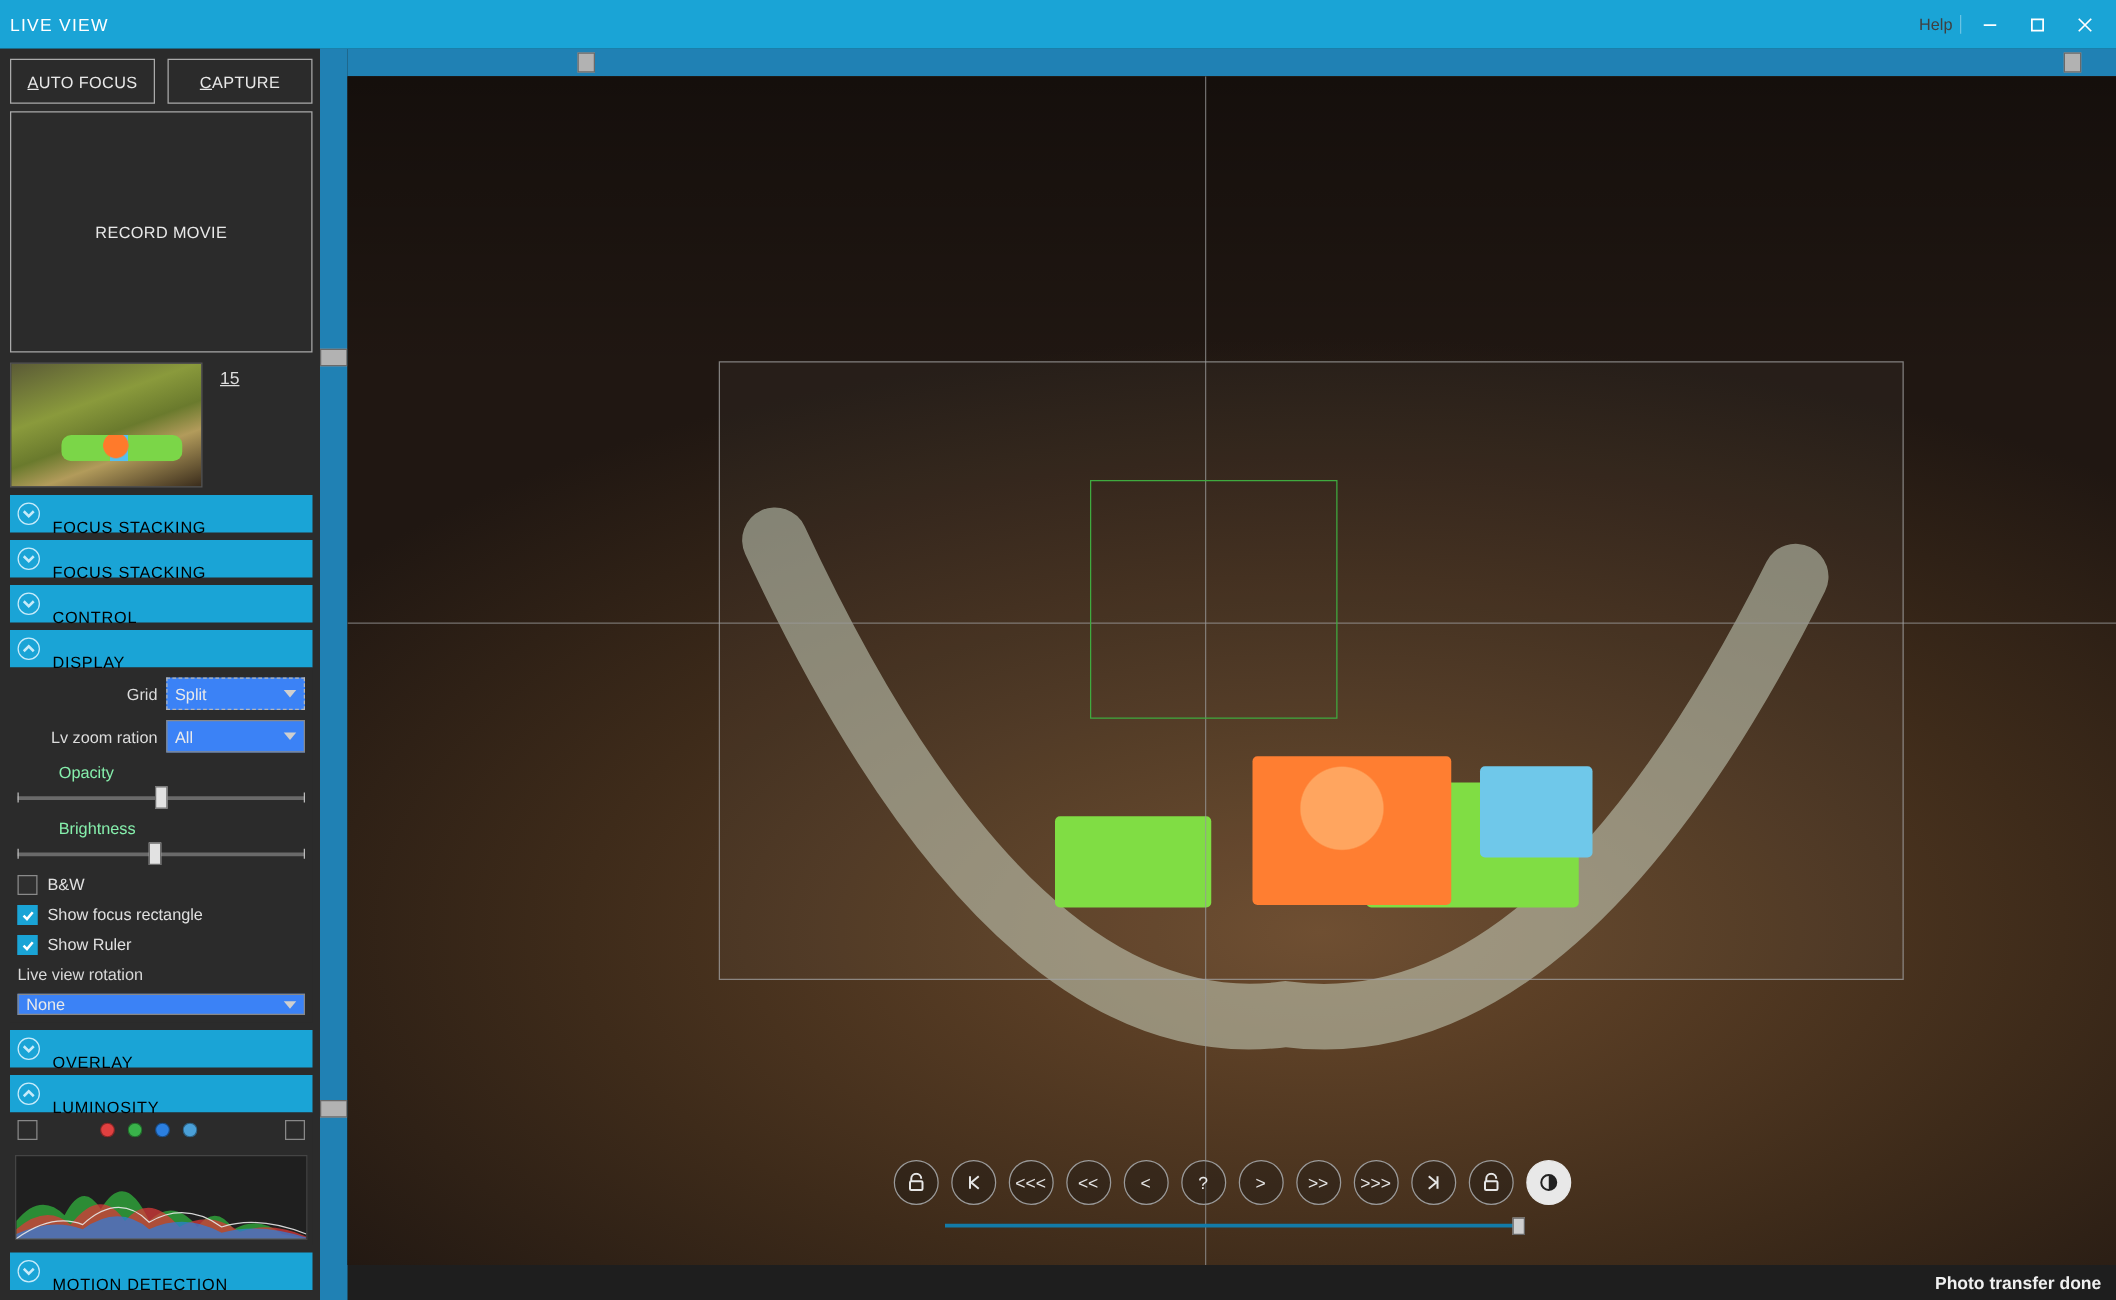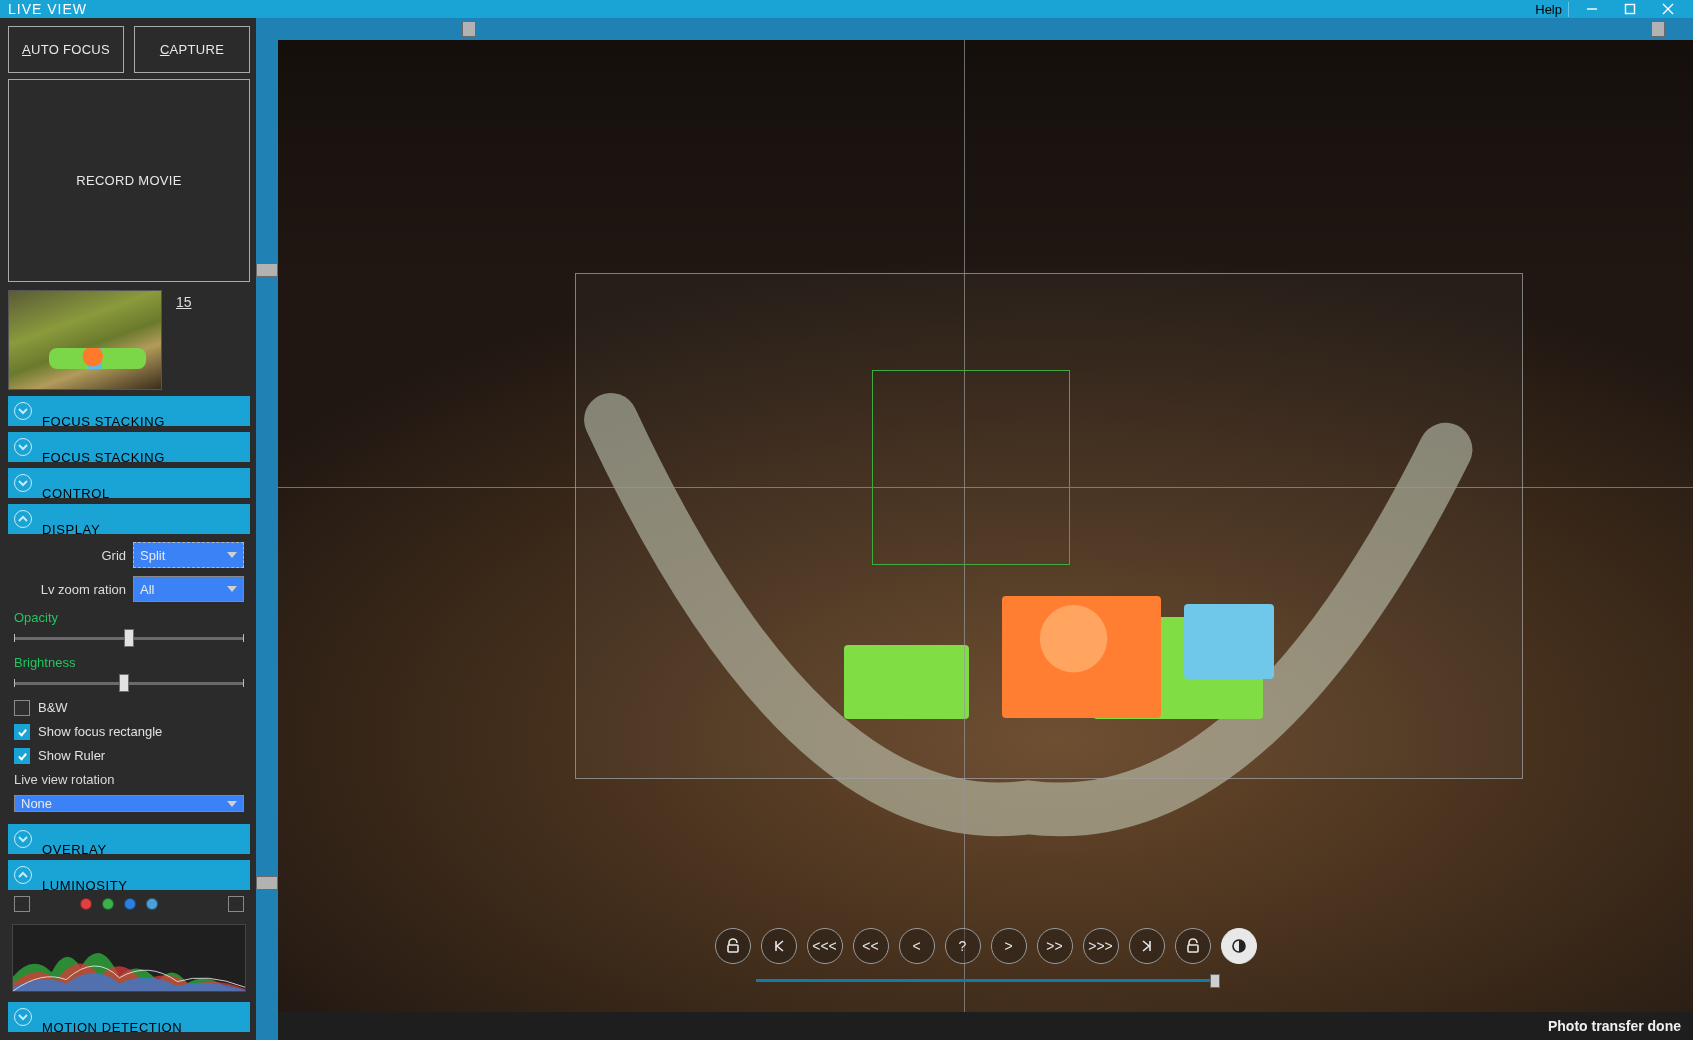--- a/index.html
+++ b/index.html
@@ -1,49 +1,49 @@
 <!DOCTYPE html>
 <html><head>
 <meta charset="utf-8">
 <style>
   * { box-sizing: border-box; margin: 0; padding: 0; font-family: "Segoe UI", Arial, sans-serif; }
   html, body { width: 100%; height: 100%; background: #1e1e1e; color: #e0e0e0; overflow: hidden; }
   .window { display: flex; flex-direction: column; width: 1693px; height: 1040px; background: #1a1a1a; }
   
-  .titlebar { height: 18px; background: #1aa4d6; display: flex; align-items: center; justify-content: space-between; padding: 0 8px; color: #fff; }
+  .titlebar { height: 39px; background: #1aa4d6; display: flex; align-items: center; justify-content: space-between; padding: 0 8px; color: #fff; }
   .titlebar .title { font-size: 14px; letter-spacing: 1px; font-weight: 400; }
   .titlebar .right { display: flex; align-items: center; gap: 4px; }
-  .titlebar .help { font-size: 13px; color: #000000; padding-right: 6px; border-right: 1px solid rgba(255,255,255,0.35); margin-right: 2px; cursor: pointer; }
+  .titlebar .help { font-size: 13px; color: #404040; padding-right: 6px; border-right: 1px solid rgba(255,255,255,0.35); margin-right: 2px; cursor: pointer; }
   .titlebar .win-btn { width: 34px; height: 28px; display: flex; align-items: center; justify-content: center; color: #fff; cursor: pointer; }
   .titlebar svg { width: 12px; height: 12px; stroke: #fff; fill: none; stroke-width: 1.4; }
   
   .body { flex: 1; display: flex; min-height: 0; }
   
   .sidebar { width: 256px; background: #2b2b2b; display: flex; flex-direction: column; gap: 6px; padding: 8px 6px 8px 8px; overflow-y: auto; }
   .btn-row { display: flex; gap: 10px; }
-  .btn { flex: 1; height: 47px; border: 1px solid #aaa; background: transparent; color: #e8e8e8; font-size: 13px; cursor: pointer; display: flex; align-items: center; justify-content: center; letter-spacing: 0.3px; }
+  .btn { flex: 1; height: 36px; border: 1px solid #aaa; background: transparent; color: #e8e8e8; font-size: 13px; cursor: pointer; display: flex; align-items: center; justify-content: center; letter-spacing: 0.3px; }
   .btn.wide { width: 100%; }
   .btn .ul { text-decoration: underline; }
   .thumb-row { display: flex; gap: 14px; align-items: flex-start; margin-top: 2px; }
   .thumb { width: 154px; height: 100px; background: linear-gradient(160deg, #5b5b36 0%, #8a9a3c 35%, #6a7a2d 55%, #b29b5b 70%, #3a2c1c 100%); border: 1px solid #555; position: relative; overflow: hidden; }
   .thumb::before{content:"";position:absolute;left:26%;right:10%;top:58%;bottom:20%;background:radial-gradient(circle at 45% 40%, #ff7a2b 0 18%, transparent 19%), linear-gradient(90deg,#7bd648 0 40%,#55c0ef 40% 55%,#7bd648 55% 100%);border-radius:8px;filter:blur(0.4px);} 
   .thumb-count { color: #ddd; font-size: 14px; padding-top: 4px; text-decoration: underline; }
   .panel { border-radius: 0; }
   .panel-header { height: 30px; background: #1aa4d6; display: flex; align-items: center; gap: 10px; padding-left: 6px; cursor: pointer; user-select: none; }
   .panel-header .chev { width: 18px; height: 18px; border: 1.5px solid #c7ebfa; border-radius: 50%; display: flex; align-items: center; justify-content: center; color: #c7ebfa; }
   .panel-header .chev svg { width: 10px; height: 10px; stroke: #c7ebfa; fill: none; stroke-width: 2; }
   .panel-title { color: #000000; font-size: 13px; letter-spacing: 0.6px; margin-top: 20px; }
   .panel-body { background: #2b2b2b; padding: 8px 6px 6px 6px; display: flex; flex-direction: column; gap: 8px; }
   .form-row { display: flex; align-items: center; gap: 7px; }
   .form-row .label { width: 112px; text-align: right; color: #dcdcdc; font-size: 13px; }
   .select { flex: 1; height: 26px; border: 1px dashed #b7b7b7; background: #3b82f6; color: #eaeaea; font-size: 13px; padding: 0 6px; display: flex; align-items: center; justify-content: space-between; cursor: pointer; }
   .select.solid { border-style: solid; border-color: #888; }
   .select .arrow { width: 0; height: 0; border-left: 5px solid transparent; border-right: 5px solid transparent; border-top: 6px solid #cfcfcf; }
   .slider-block { display:flex; flex-direction: column; gap: 4px; }
-  .slider-label { color: #22c55e; font-size: 13px; }
+  .slider-label { color: #86efac; font-size: 13px; margin-left: 33px; }
   .slider { position: relative; height: 18px; display:flex; align-items:center; }
   .slider .track { height: 3px; width: 100%; background: #6a6a6a; }
   .slider .tick-l, .slider .tick-r { position:absolute; top:50%; width:1px; height:8px; background:#bbb; transform:translateY(-50%);} 
   .slider .tick-l{left:0} .slider .tick-r{right:0}
   .slider .thumb-h { position:absolute; top:50%; transform:translate(-50%,-50%); width:10px; height:18px; background:#e2e2e2; border:1px solid #6e6e6e; }
   .checkbox-row { display:flex; align-items:flex-start; gap:8px; font-size:13px; color:#e0e0e0; }
   .checkbox { width:16px; height:16px; border:1px solid #8a8a8a; background:#2f2f2f; display:flex; align-items:center; justify-content:center; cursor:pointer; }
   .checkbox.checked { background:#1aa4d6; border-color:#1aa4d6; }
   .checkbox.checked svg { stroke:#fff; }
   .checkbox svg { width:11px; height:11px; fill:none; stroke-width:2.2; }

